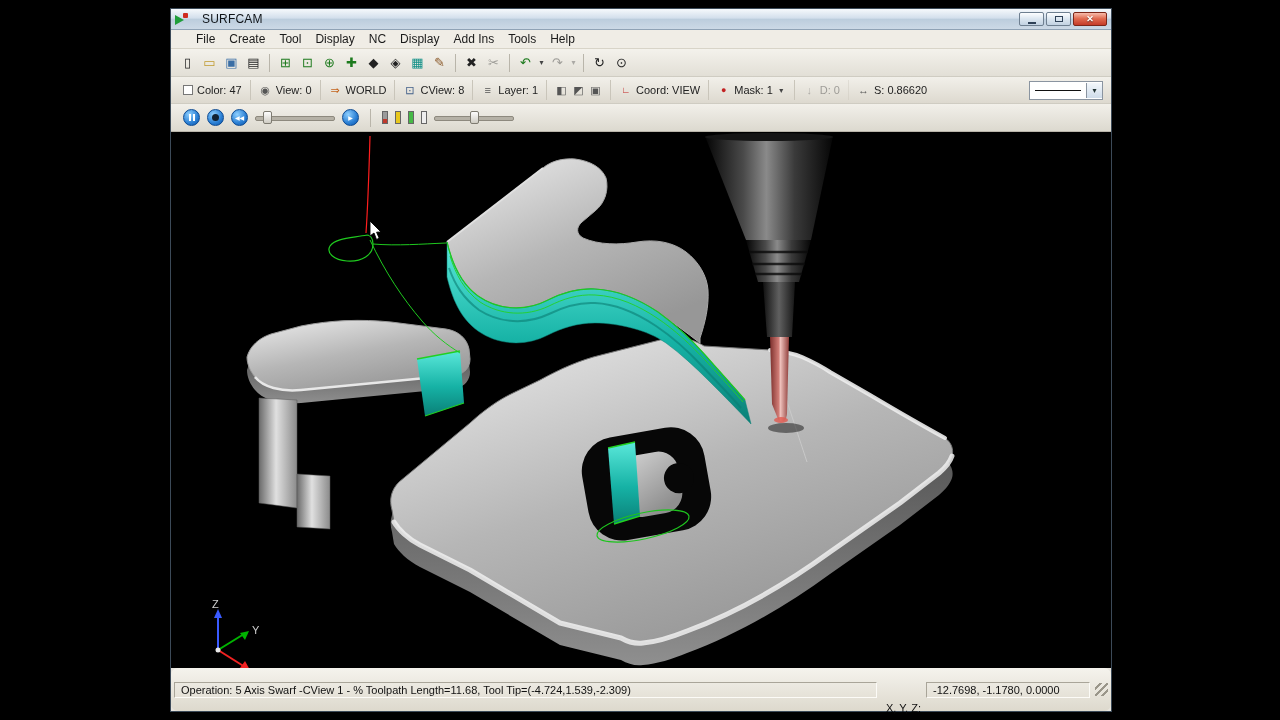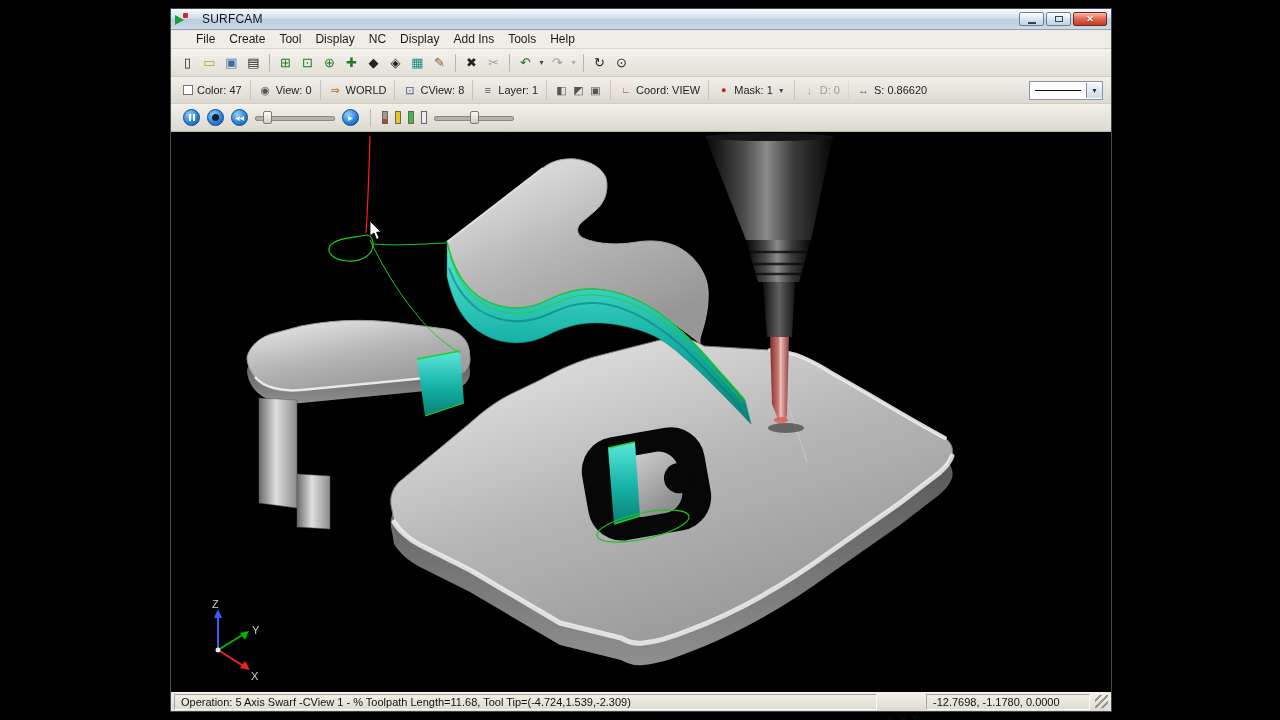--- a/index.html
+++ b/index.html
@@ -59,21 +59,21 @@
   .toggle-bar{width:6px;height:13px;border:1px solid #666;box-sizing:border-box;}
   .t-tool{background:linear-gradient(#9a9a9a 62%,#c0392b 62%);}
   .t-yellow{background:#e7c71d;}
   .t-green{background:#46b946;}
   .t-white{background:#eee;}
   
   .viewport{flex:1 1 auto;background:#000;position:relative;overflow:hidden;}
   .viewport svg{position:absolute;left:0;top:0;}
   
   .statusbar{height:19px;flex:0 0 19px;background:linear-gradient(#f5f3ed,#ddd9cd);border-top:1px solid #b2ae a2;
-       display:flex;align-items:center;font-size:11px;color:#111;padding:0 3px;gap:5px;border-radius:7px;}
+       display:flex;align-items:center;font-size:11px;color:#111;padding:12px 3px;gap:5px;border-radius:7px;}
   .sunken{border:1px solid;border-color:#a9a599 #fcfbf7 #fcfbf7 #a9a599;height:14px;line-height:14px;
        white-space:nowrap;overflow:hidden;box-sizing:content-box;padding:0 6px;}
   .status-left{flex:1 1 auto;}
   .status-xyz-label{flex:0 0 auto;padding-left:4px;margin-top:37px;}
   .status-xyz{flex:0 0 150px;width:150px;}
   .grip{width:13px;height:13px;flex:0 0 13px;background:repeating-linear-gradient(135deg,transparent 0 3px,#9a968a 3px 5px);}
 </style>
 </head>
 <body>
 

